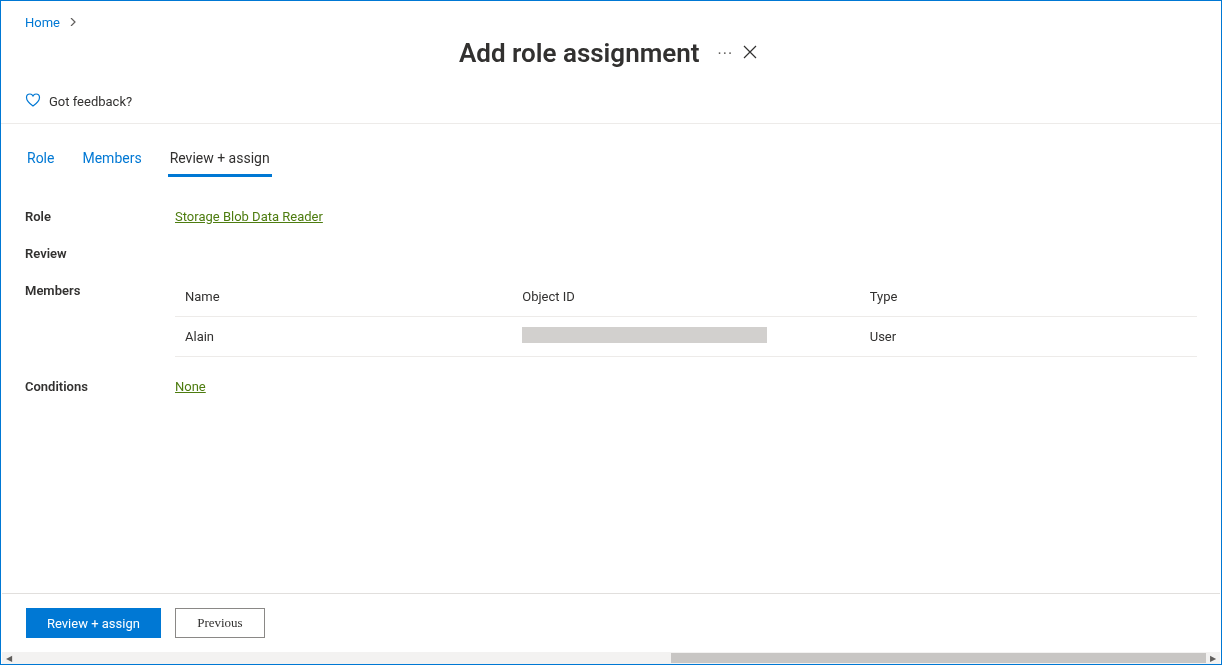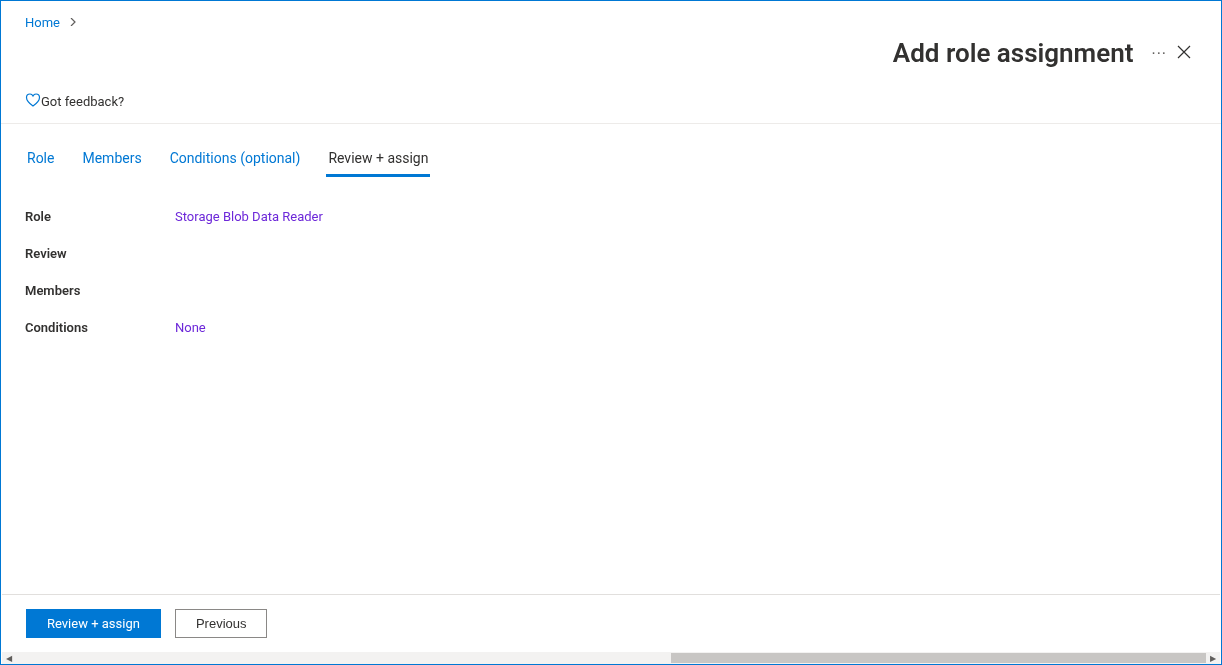--- a/index.html
+++ b/index.html
@@ -34,21 +34,21 @@
     .breadcrumb-chevron {
       display: inline-block;
       margin-left: 6px;
       color: #605e5c;
       position: relative;
       top: -1px;
     }
     .header-row {
       display: flex;
       align-items: center;
-      justify-content: flex-end;
+      justify-content: center;
       padding: 0 24px 10px 24px;
     }
     .title-wrap {
       display: flex;
       align-items: center;
       gap: 14px;
     }
     .page-title {
       font-size: 26px;
       font-weight: 600;
@@ -69,20 +69,21 @@
       color: #323130;
       display: flex;
       align-items: center;
       justify-content: center;
     }
     .feedback-row {
       border-bottom: 1px solid #edebe9;
       padding: 14px 24px 12px 24px;
       display: flex;
       align-items: center;
+      gap: 8px;
     }
     .heart-icon {
       color: #0078d4;
     }
     .feedback-text {
       color: #323130;
       cursor: pointer;
     }
     .tabs-row {
       display: flex;
@@ -109,24 +110,25 @@
       align-items: flex-start;
       margin-bottom: 22px;
     }
     .kv-label {
       width: 150px;
       font-weight: 600;
       color: #323130;
       flex-shrink: 0;
     }
     .kv-value {
-      color: #6d28d9;
+      color: #4d7c0f;
       display: flex;
       align-items: center;
       flex-wrap: wrap;
+      text-decoration: underline;
     }
     .redacted-sub {
       display: inline-block;
       width: 232px;
       height: 16px;
       background: #d2d0ce;
       vertical-align: middle;
     }
     .members-wrap {
       flex: 1;
@@ -180,21 +182,21 @@
       font-family: inherit;
     }
     .btn-secondary {
       background: #fff;
       color: #323130;
       border: 1px solid #8a8886;
       padding: 6px 20px;
       font-size: 13px;
       min-width: 90px;
       cursor: pointer;
-      font-family: Liberation Sans, sans-serif;
+      font-family: Liberation Serif, serif;
     }
     .hscroll-track {
       position: absolute;
       bottom: 0;
       left: 1px;
       right: 1px;
       height: 12px;
       background: #f3f2f1;
       display: flex;
       align-items: center;
@@ -257,36 +259,53 @@
       <svg width="16" height="16" viewBox="0 0 16 16">
           <path d="M8 14 C8 14 1.5 9.5 1.5 5.5 C1.5 3.5 3 2 5 2 C6.5 2 7.5 3 8 4 C8.5 3 9.5 2 11 2 C13 2 14.5 3.5 14.5 5.5 C14.5 9.5 8 14 8 14 Z" stroke="#0078d4" stroke-width="1.2" fill="none"></path>
         </svg>
     </span>
     <span class="feedback-text">Got feedback?</span>
   </div>
 
   <div class="tabs-row">
     <div class="tab">Role</div>
     <div class="tab">Members</div>
-    <div class="tab">Conditions (optional)</div>
     <div class="tab active">Review + assign</div>
   </div>
 
   <div class="review-section">
     <div class="kv-row">
       <div class="kv-label">Role</div>
       <div class="kv-value">Storage Blob Data Reader</div>
     </div>
 
     <div class="kv-row">
       <div class="kv-label">Review</div>
     </div>
 
     <div class="kv-row">
       <div class="kv-label">Members</div>
+      <div class="members-wrap">
+        <table class="members-table">
+          <thead>
+            <tr>
+              <th class="col-name">Name</th>
+              <th class="col-objid">Object ID</th>
+              <th class="col-type">Type</th>
+            </tr>
+          </thead>
+          <tbody>
+            <tr>
+              <td>Alain</td>
+              <td><span class="redacted-objid"></span></td>
+              <td>User</td>
+            </tr>
+          </tbody>
+        </table>
+      </div>
     </div>
 
 
     <div class="kv-row">
       <div class="kv-label">Conditions</div>
       <div class="kv-value">None</div>
     </div>
   </div>
 </div>
 

